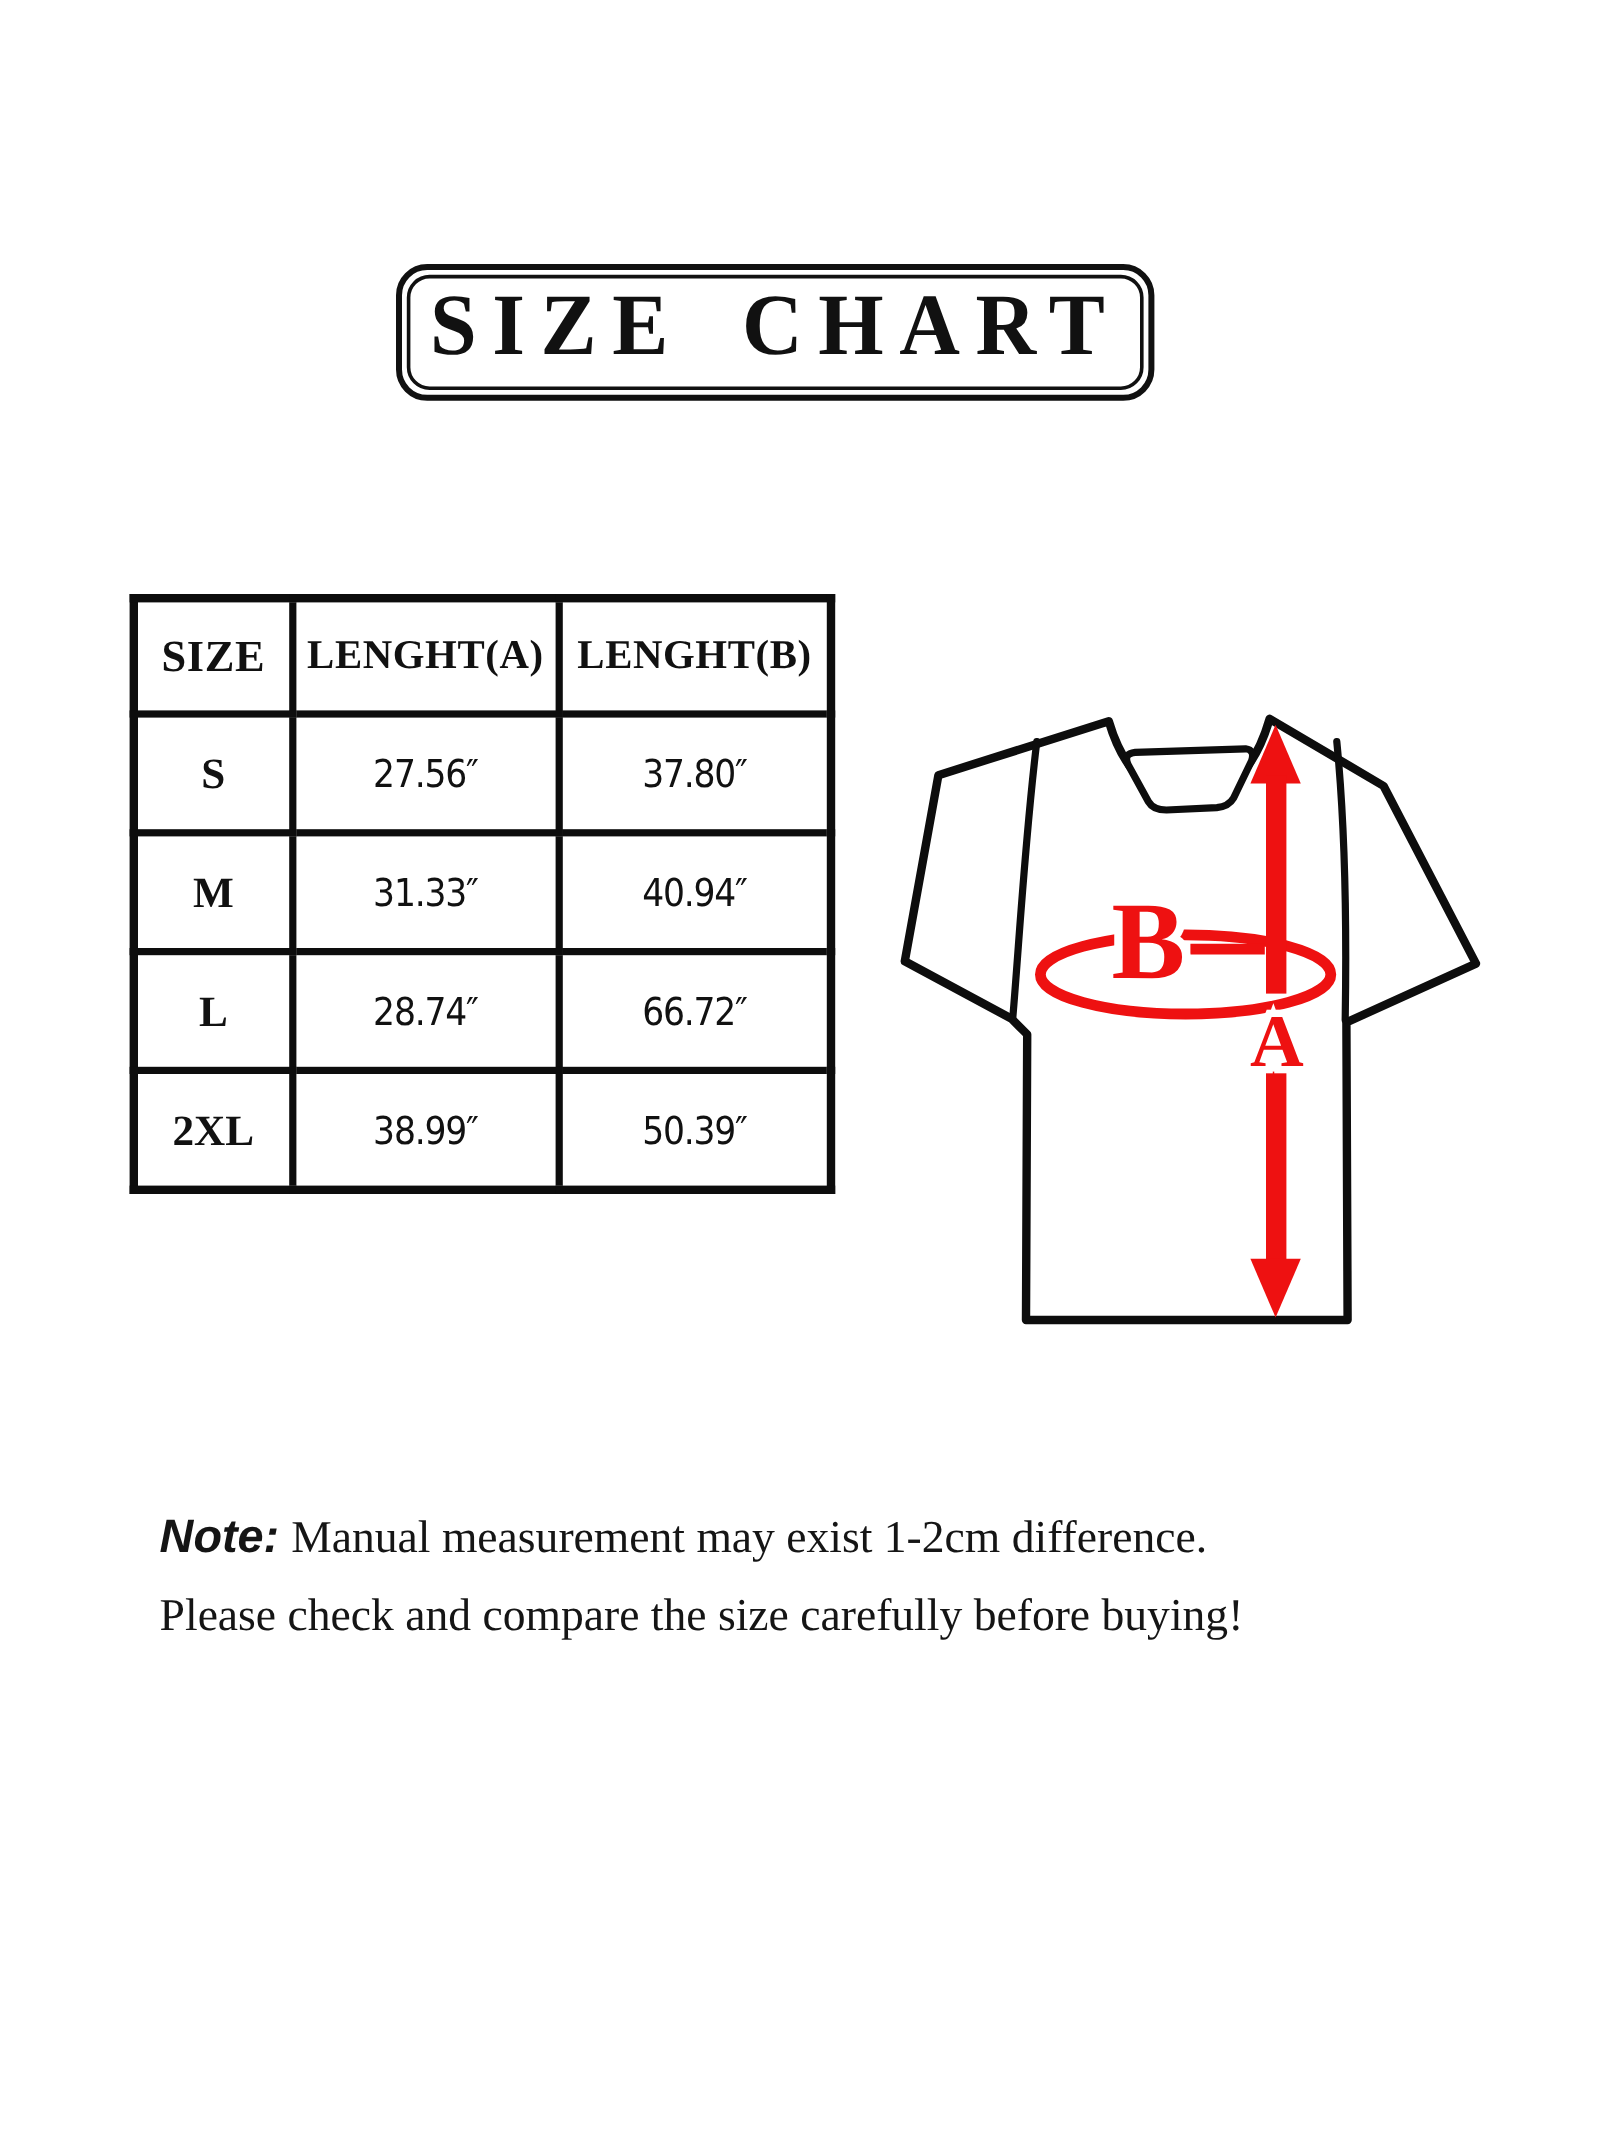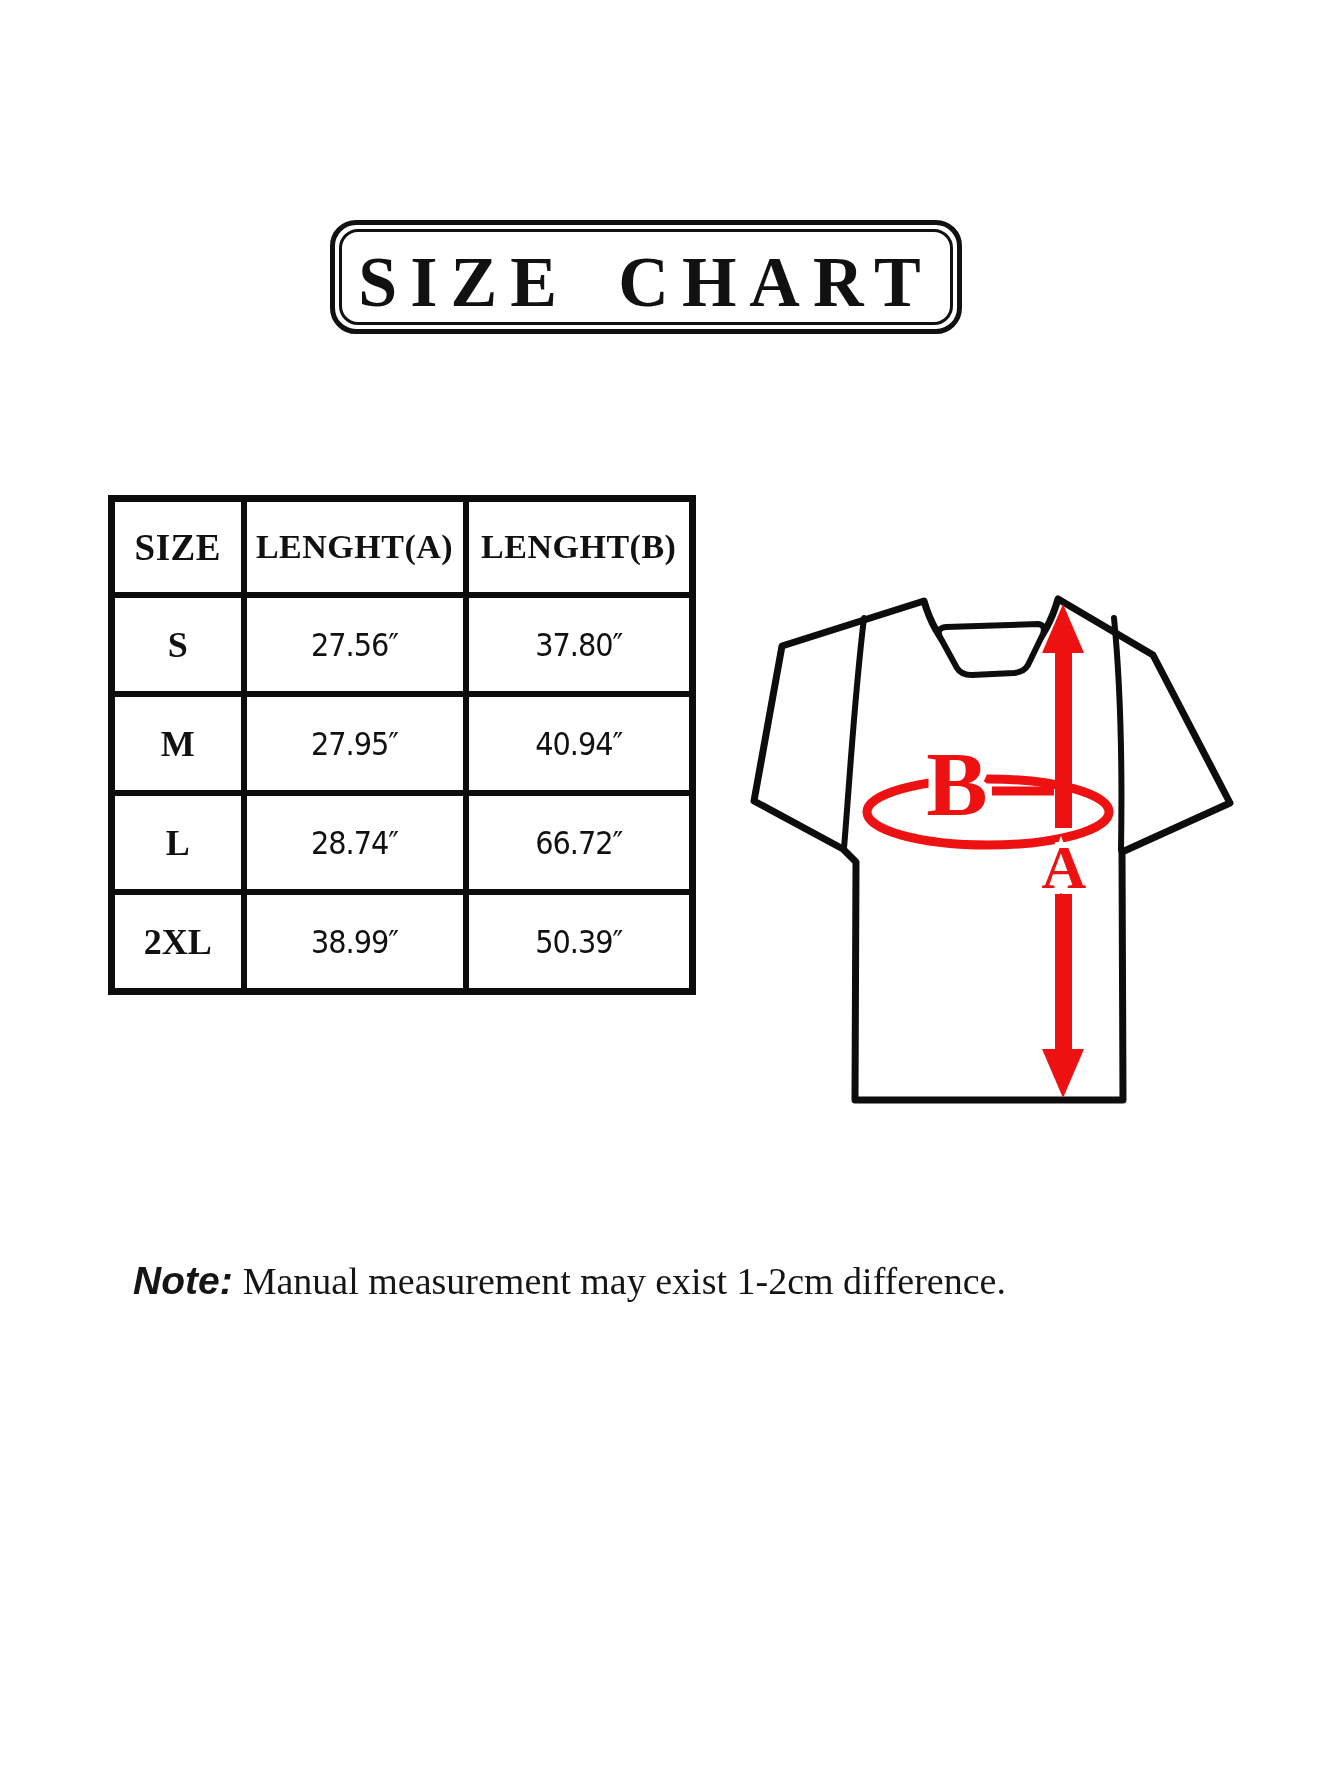--- a/index.html
+++ b/index.html
@@ -13,21 +13,21 @@
   }
 
   
   .title-box{
     position:absolute;left:330px;top:220px;width:632px;height:114px;
     border:5px solid var(--ink);border-radius:26px;box-sizing:border-box;
     background:#fff;
   }
   .title-box-inner{
     position:absolute;inset:4px;border:3px solid var(--ink);border-radius:19px;
-    display:flex;align-items:flex-end;justify-content:center;
+    display:flex;align-items:flex-start;justify-content:center;
   }
   .title-text{
     font-family:"Liberation Serif",serif;font-weight:700;font-size:70px;
     letter-spacing:13px;word-spacing:18px;white-space:nowrap;transform:scaleY(1.04);
   }
 
   
   .size-table{
     position:absolute;left:108px;top:495px;
     border-collapse:collapse;table-layout:fixed;width:581px;
@@ -89,21 +89,21 @@
       <th>LENGHT(A)</th>
       <th>LENGHT(B)</th>
     </tr>
     <tr>
       <td class="cell-size">S</td>
       <td class="cell-val">27.56″</td>
       <td class="cell-val">37.80″</td>
     </tr>
     <tr>
       <td class="cell-size">M</td>
-      <td class="cell-val">27.95″</td>
+      <td class="cell-val">31.33″</td>
       <td class="cell-val">40.94″</td>
     </tr>
     <tr>
       <td class="cell-size">L</td>
       <td class="cell-val">28.74″</td>
       <td class="cell-val">66.72″</td>
     </tr>
     <tr>
       <td class="cell-size">2XL</td>
       <td class="cell-val">38.99″</td>
@@ -130,15 +130,18 @@
     <polygon points="1063,1098 1042,1049 1084,1049" style="fill:var(--red)"></polygon>
 
     <text x="957" y="815" text-anchor="middle" font-family="Liberation Serif, serif" font-weight="700" font-size="92" style="fill:var(--red)" paint-order="stroke" stroke="#ffffff" stroke-width="14">B</text>
     <text x="1064" y="888" text-anchor="middle" font-family="Liberation Serif, serif" font-weight="700" font-size="62" style="fill:var(--red)" paint-order="stroke" stroke="#ffffff" stroke-width="12">A</text>
   </svg>
 
   <div class="note-block">
     <div>
       <span class="note-label">Note:</span><span>Manual measurement may exist 1-2cm difference.</span>
     </div>
+    <div>
+      <span>Please check and compare the size carefully before buying!</span>
+    </div>
   </div>
 
 </div>
 
 </body></html>

